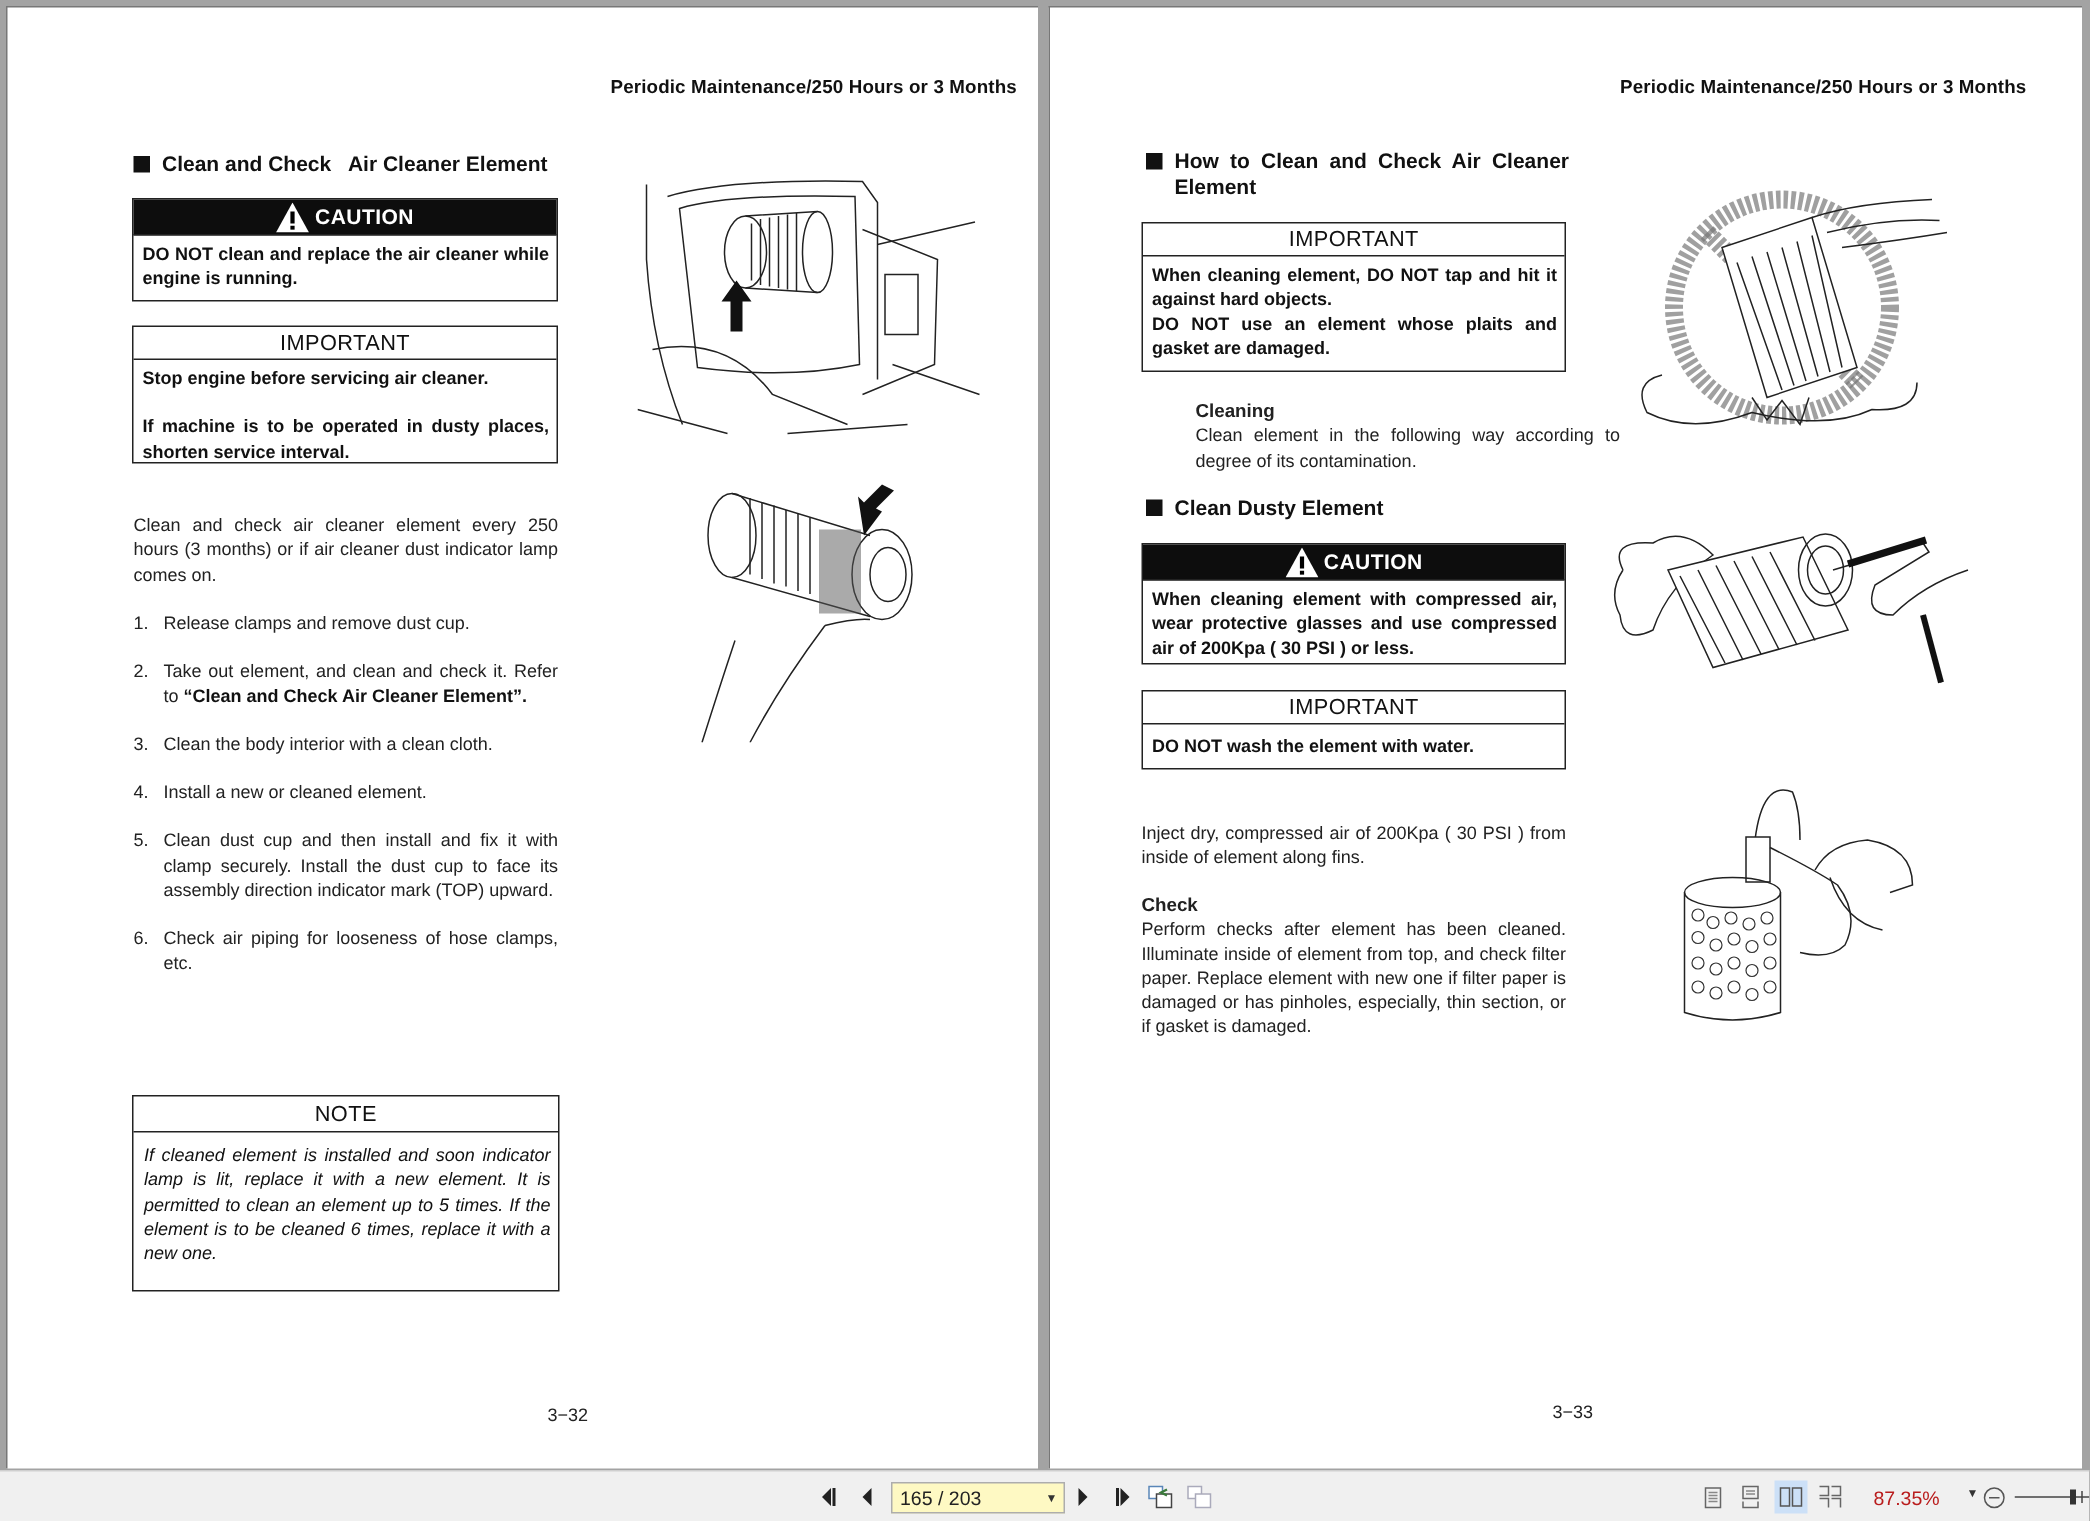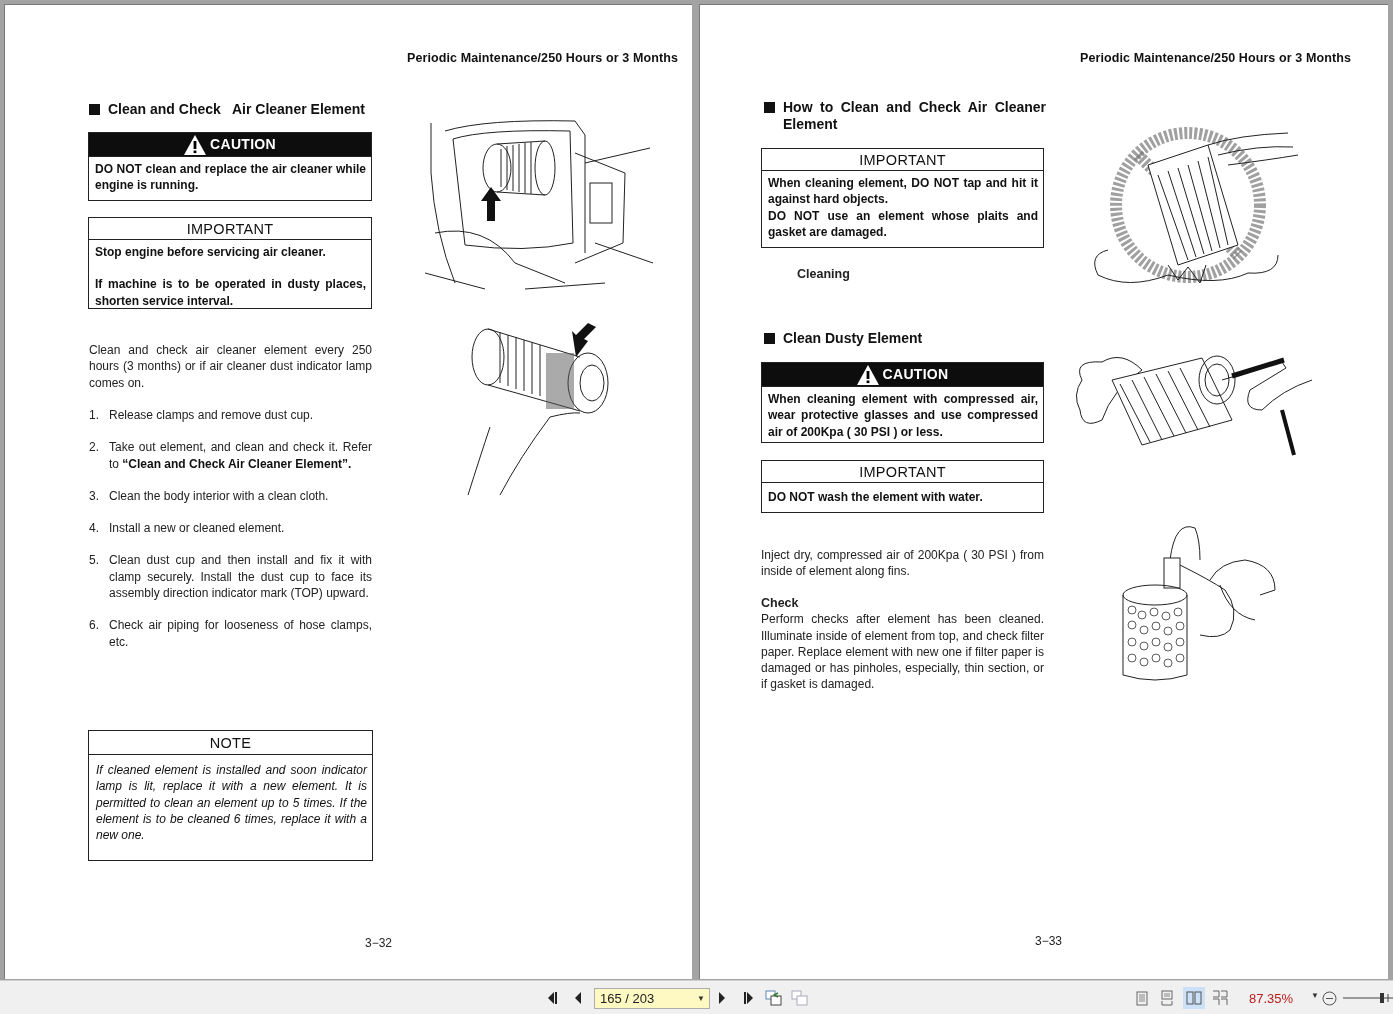--- a/index.html
+++ b/index.html
@@ -152,20 +152,21 @@
     <div class="box" style="left:61px; top:143px; width:283px; height:100px;">
       <div class="bhead imp">IMPORTANT</div>
       <div class="bbody">
         <p>When cleaning element, DO NOT tap and hit it against hard objects.</p>
         <p>DO NOT use an element whose plaits and gasket are damaged.</p>
       </div>
     </div>
 
     <div class="text" style="left:65px; top:261px; width:283px;margin-left:32px;">
       <div class="subhead">Cleaning</div>
+      <div>Clean element in the following way according to degree of its contamination.</div>
     </div>
 
     <div class="sec-head" style="left:64px; top:325px; width:282px;">
       <span class="sq"></span>
       <span>Clean Dusty Element</span>
     </div>
 
     <div class="box" style="left:61px; top:357px; width:283px; height:81px;">
       <div class="bhead caution">
         <svg width="22" height="20" viewBox="0 0 22 20">

